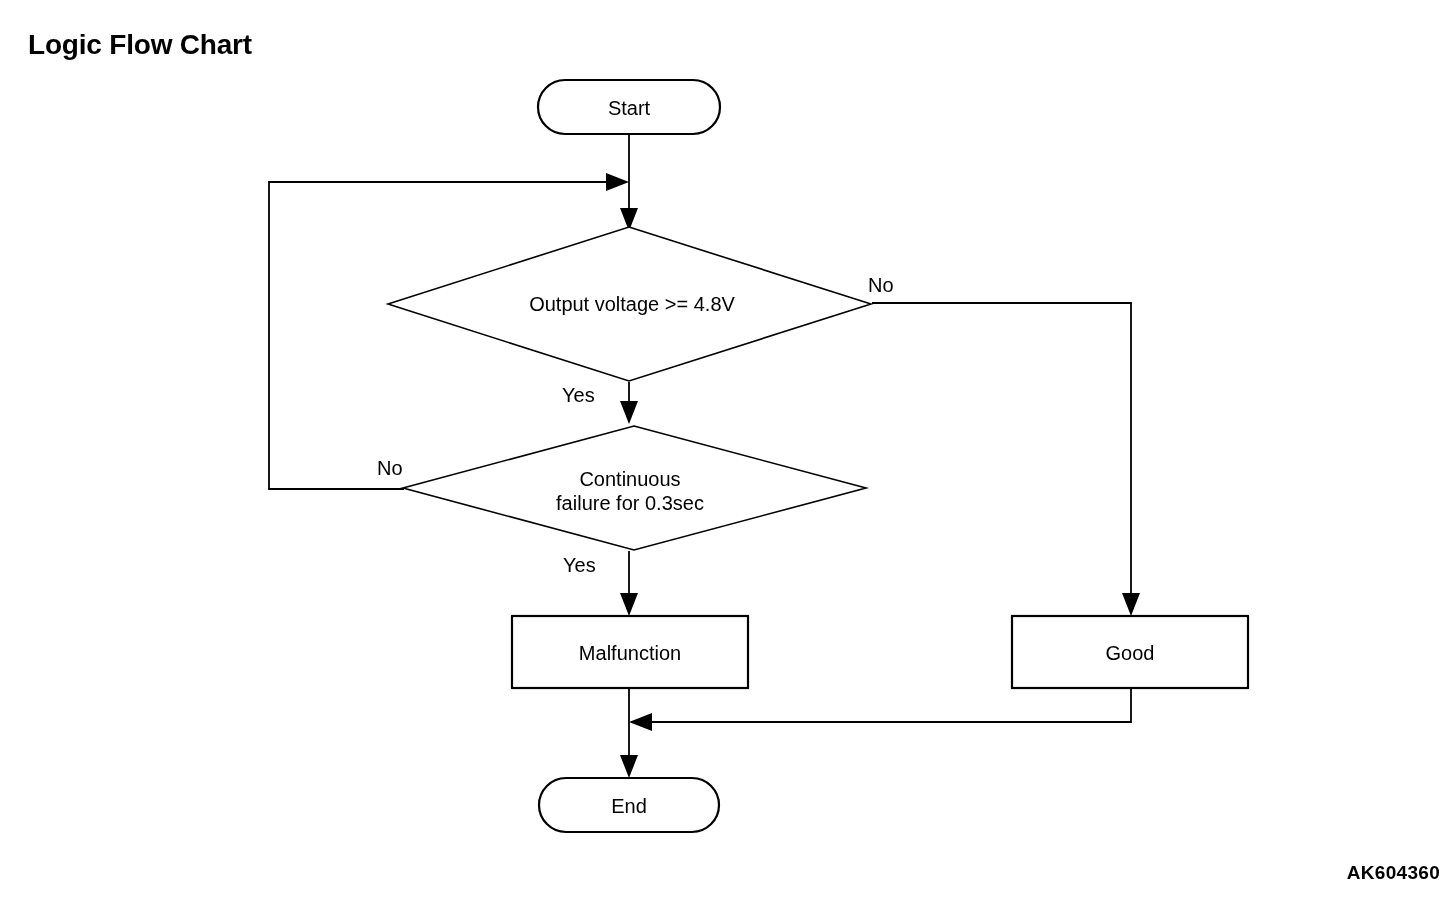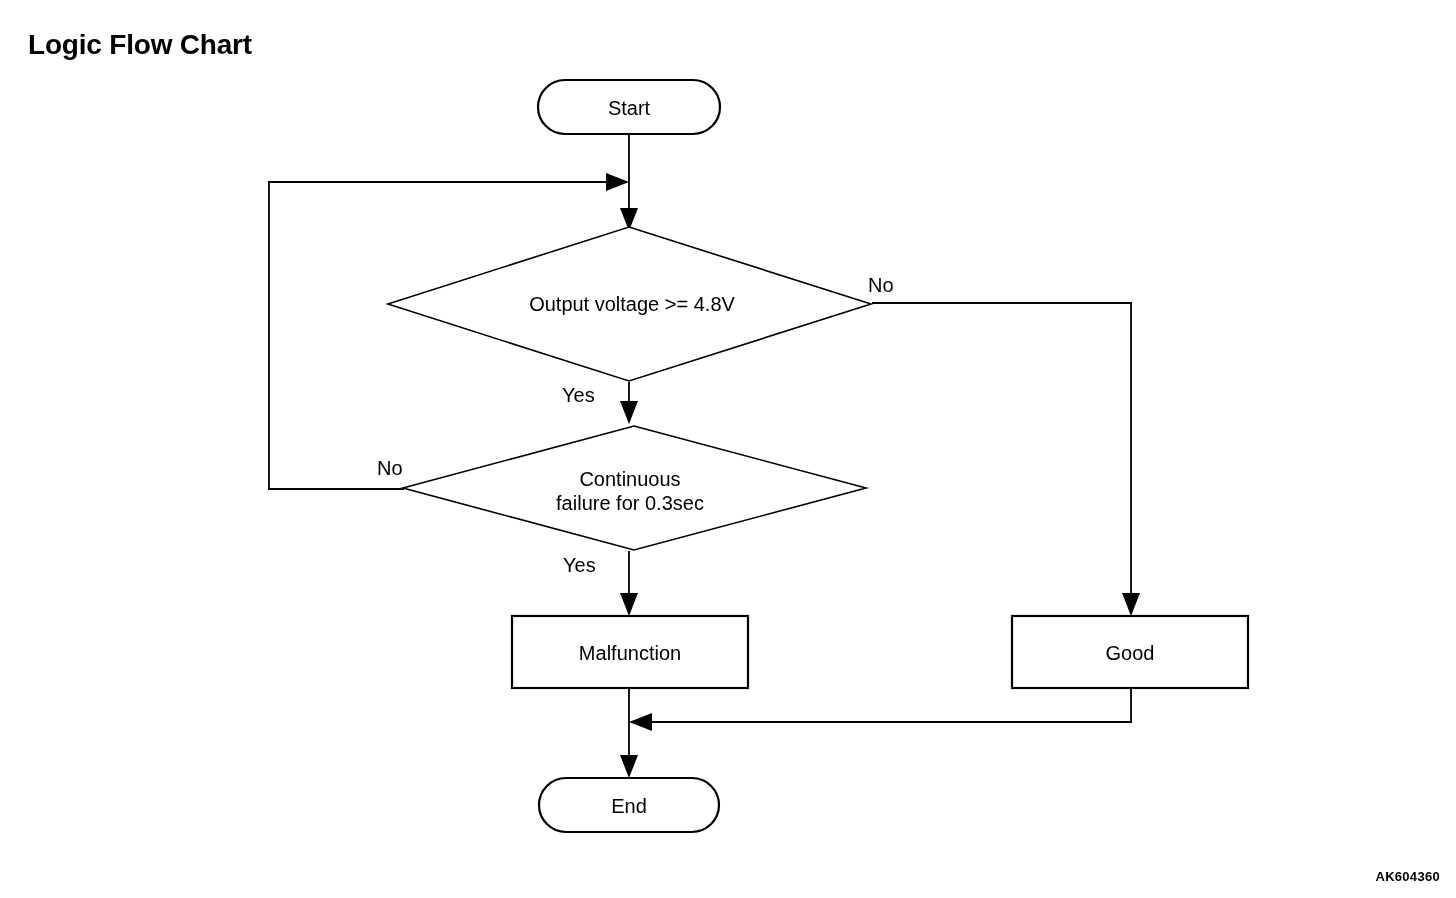--- a/index.html
+++ b/index.html
@@ -64,21 +64,21 @@
   }
   .arrow-head {
     fill: #000000;
     stroke: none;
   }
   #watermark {
     position: absolute;
     right: 16px;
     bottom: 14px;
     font-family: "Liberation Sans", sans-serif;
-    font-size: 13px;
+    font-size: 19px;
     font-weight: bold;
     letter-spacing: 0.3px;
     color: #000000;
   }
 </style>
 </head>
 <body>
 
 <div id="page">
 

